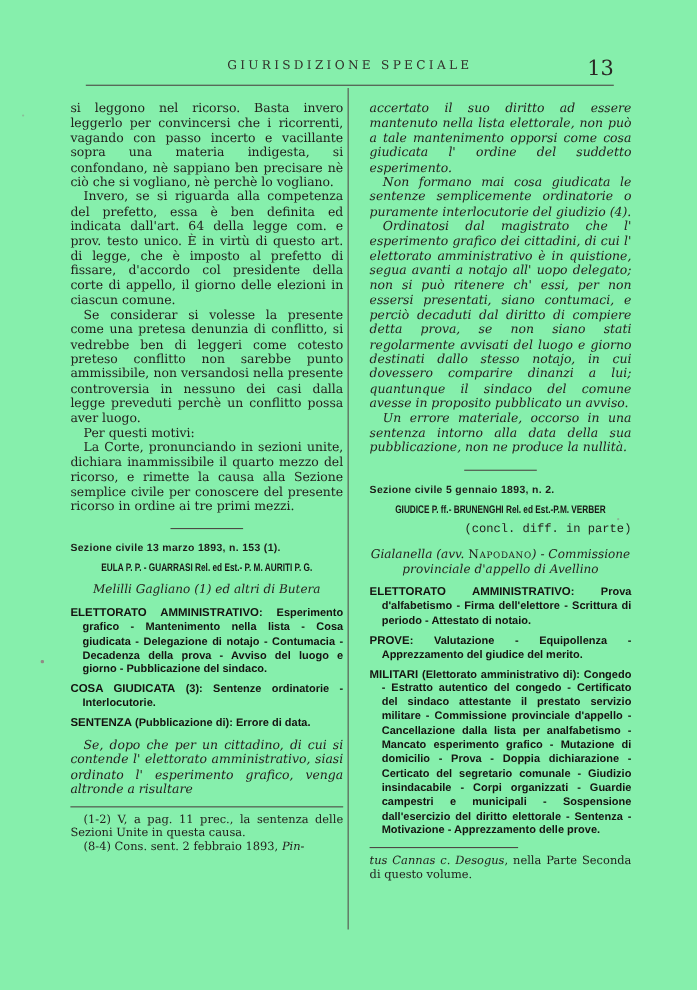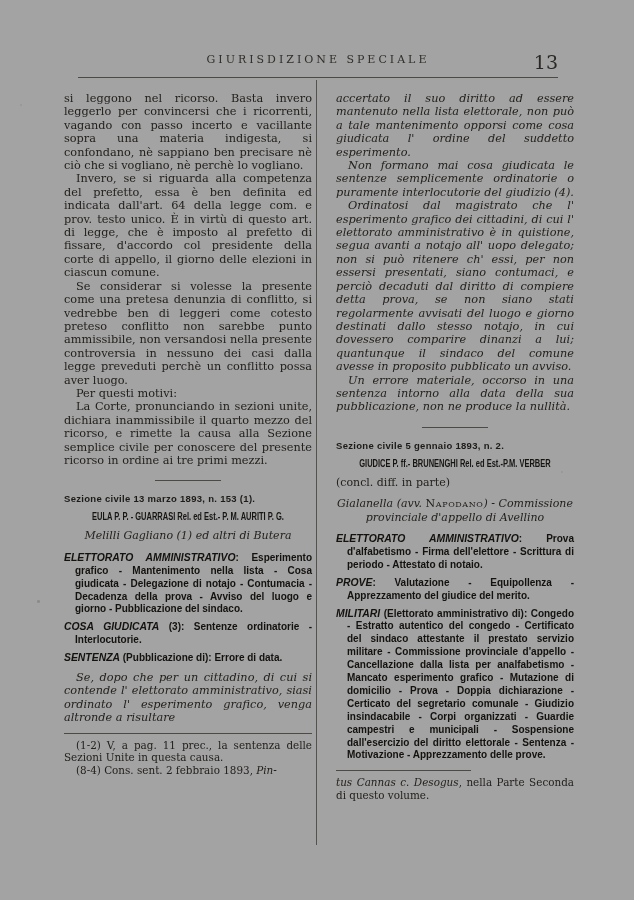--- a/index.html
+++ b/index.html
@@ -1,18 +1,18 @@
 <!DOCTYPE html>
 <html><head>
 <meta charset="utf-8">
 <style>
   html,body { margin:0; padding:0; background:#eceae4; }
   .page {
     position:relative; width:634px; height:900px;
-    background:#a3a3a3;
+    background:#86efac;
     font-family:"DejaVu Serif", serif;
     color:#24211d;
     overflow:hidden;
   }
   
   .running-head { position:absolute; top:53px; left:78px; width:480px; height:20px; }
   .head-title {
     text-align:center; font-size:11px; letter-spacing:3px; color:#312e29;
   }
   .page-number {
@@ -42,30 +42,30 @@
     font-family:"Liberation Sans", sans-serif; font-weight:bold;
     font-size:9.5px; letter-spacing:0.3px; text-align:left; margin:2px 0 7px 0;
     color:#1d1b18;
   }
   .judges {
     font-family:"Liberation Sans", sans-serif; font-weight:bold;
     font-size:10px; text-align:center; white-space:nowrap;
     width:133.3%; transform:scaleX(0.75); transform-origin:0 50%;
     margin:0 0 7px 0; color:#171512;
   }
-  .concl { font-size:11px; text-align:left; text-indent:0; margin:0 0 8px 0; }
+  .concl { font-size:11px; text-align:right; text-indent:0; margin:0 0 8px 0;font-family:Liberation Mono, monospace; }
   .parties { font-size:11px; font-style:italic; text-align:center; text-indent:0; margin:0 0 9px 0; }
   .sc { font-style:normal; font-variant:small-caps; letter-spacing:0.6px;text-align:center; }
 
   .headnote {
     font-family:"Liberation Sans", sans-serif; font-weight:bold;
     font-size:10px; line-height:12.9px; text-align:justify;
     padding-left:11px; text-indent:-11px; margin:0 0 5px 0; color:#14120f;
   }
-  .hn-term { font-size:10.4px;font-style:italic; }
+  .hn-term { font-size:10.4px; }
 
   .holding { margin-top:6px; }
 
   .fn-rule-left  { width:100%;  border-top:1.1px solid #4d4a45; margin:8px 0 5px 0; }
   .fn-rule-right { width:135px; border-top:1.1px solid #4d4a45; margin:8px 0 5px 0; }
   .footnote { font-size:10.4px; line-height:12.6px; }
 
   .speck { position:absolute; border-radius:50%; background:#8f8c85; }
   .speck1 { left:37px; top:600px; width:2.5px; height:2.5px; }
   .speck2 { left:20px; top:104px; width:2px; height:2px; opacity:.5; }

